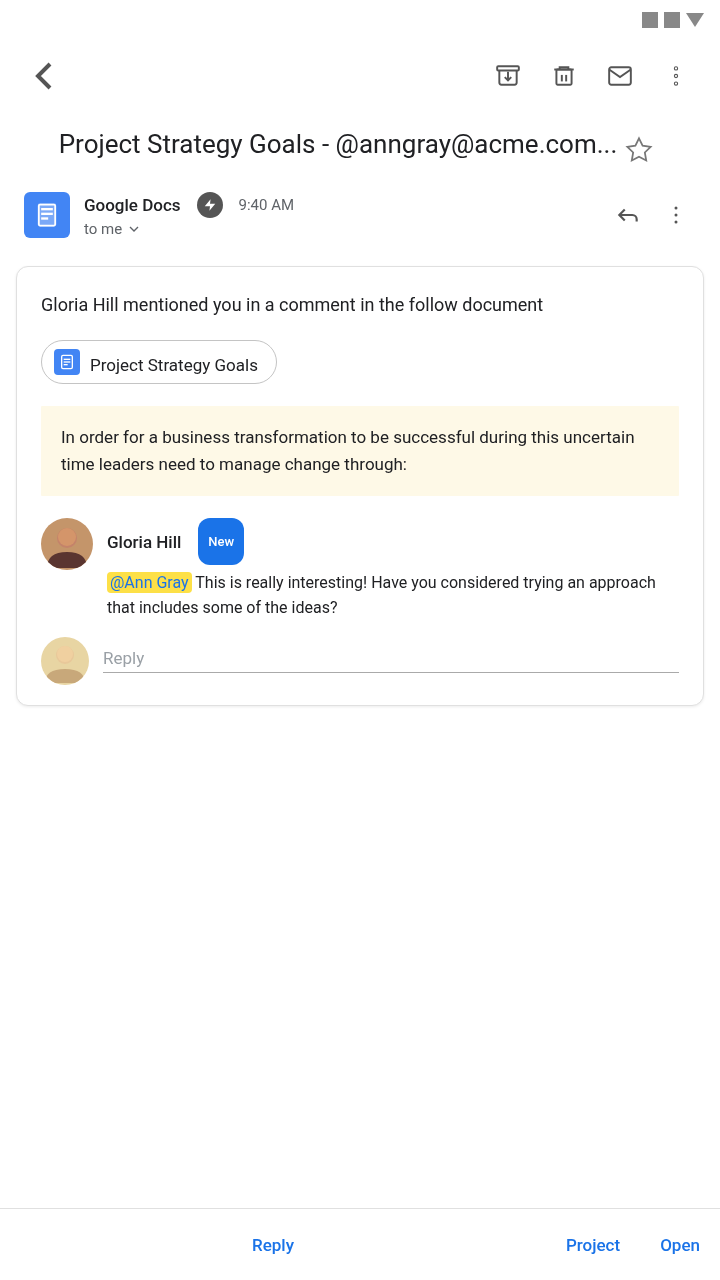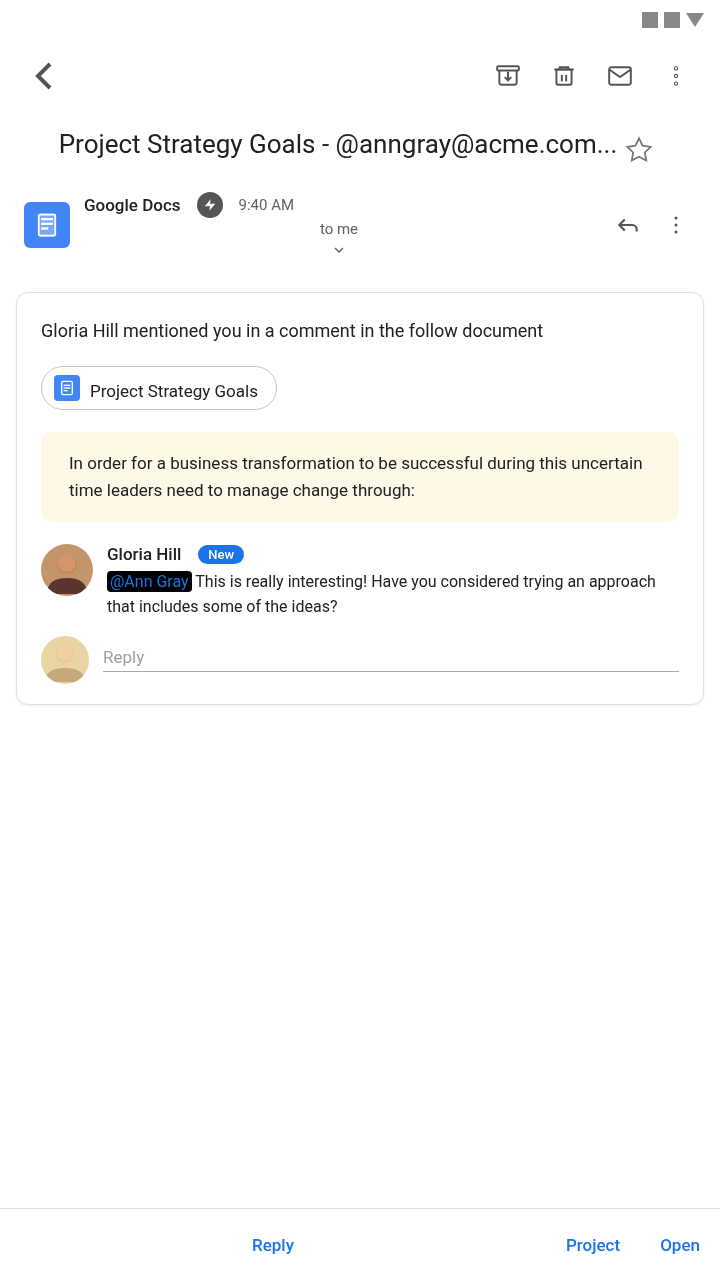--- a/index.html
+++ b/index.html
@@ -144,39 +144,38 @@
       color: #5f6368;
     }
     .sender-to {
       font-size: 15px;
       color: #5f6368;
       display: flex;
       align-items: center;
       gap: 4px;
       margin-top: 2px;
       cursor: pointer;
-      flex-direction: column;
     }
     .sender-actions {
       display: flex;
       align-items: center;
       gap: 8px;
     }
     .sender-action-btn {
       width: 40px;
       height: 40px;
       display: flex;
       align-items: center;
       justify-content: center;
       cursor: pointer;
     }
 
     
     .email-body {
-      margin: 22px 16px 12px 16px;
+      margin: 16px 16px 12px 16px;
       background: #fff;
       border-radius: 12px;
       border: 1px solid #e0e0e0;
       padding: 24px 24px 20px 24px;
       box-shadow: 0 1px 3px rgba(0,0,0,0.08);
     }
     .mention-text {
       font-size: 18px;
       color: #202124;
       line-height: 1.5;
@@ -204,22 +203,22 @@
       justify-content: center;
     }
     .doc-chip-label {
       font-size: 17px;
       color: #202124;
     }
 
     
     .quote-box {
       background: #fef9e7;
-      border-radius: 10px;
-      padding: 18px 28px;
+      border-radius: 1px;
+      padding: 18px 20px;
       margin-bottom: 22px;
     }
     .quote-text {
       font-size: 17px;
       color: #202124;
       line-height: 1.6;
     }
 
     
     .comment-row {
@@ -239,30 +238,30 @@
       font-size: 17px;
       font-weight: 500;
       color: #202124;
     }
     .new-badge {
       background: #1a73e8;
       color: #fff;
       font-size: 13px;
       font-weight: 500;
       border-radius: 12px;
-      padding: 2px 10px;
+      padding: 16px 10px;
     }
     .comment-text {
       font-size: 16px;
       color: #202124;
       line-height: 1.55;
     }
     .mention-link {
       color: #1a73e8;
-      background: #000000;
+      background: #fde047;
       border-radius: 4px;
       padding: 1px 3px;
     }
 
     
     .reply-row {
       display: flex;
       align-items: center;
       gap: 14px;
       margin-top: 8px;

